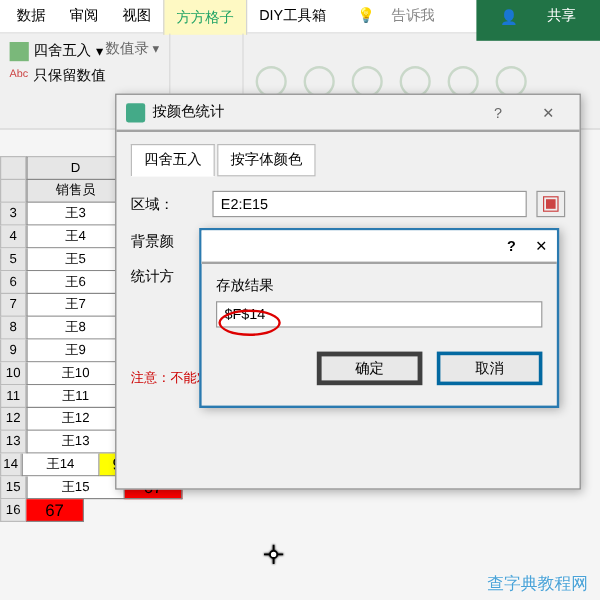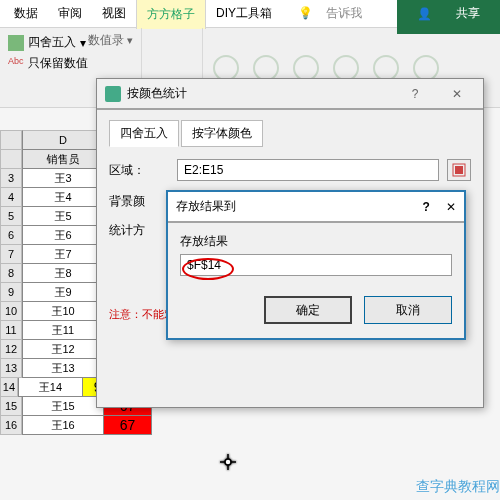--- a/index.html
+++ b/index.html
@@ -37,28 +37,28 @@
 .dlg-title .wbtn{width:36px;text-align:center;color:#666;cursor:pointer}
 .dlg-body{padding:10px 12px}
 .tabs2{display:flex;gap:2px;margin-bottom:12px}
 .tabs2 span{background:#fff;border:1px solid #bbb;padding:4px 10px}
 .tabs2 .on{border-bottom-color:#fff}
 .frow{display:flex;align-items:center;margin:12px 0;gap:8px}
 .frow label{width:60px;text-align:left}
 .txt{flex:1;background:#fff;border:1px solid #999;height:22px;padding:2px 6px}
 .refbtn{width:24px;height:22px;border:1px solid #999;background:#eee;display:flex;align-items:center;justify-content:center}
 .btns{display:flex;gap:20px;margin-top:26px;justify-content:center}
-.btn{width:88px;height:28px;border:1px solid #0369a1;background:#e8e8e8;cursor:pointer}
-.btn.primary{border:2px solid #404040}
+.btn{width:88px;height:28px;border:3px solid #0369a1;background:#e8e8e8;cursor:pointer}
+.btn.primary{border:4px solid #404040}
 .note{color:#c00;margin-top:14px;font-size:11px}
 .dlg2{top:190px;left:166px;width:300px;height:150px;border:2px solid #2a7ab0}
 .dlg2 .dlg-title{background:#fff}
 .dlg2 .q{font-weight:bold;margin-right:10px}
 .circled{position:absolute;border:2px solid #d00;border-radius:50%;width:52px;height:22px;top:258px;left:182px;pointer-events:none}
-.wm{position:absolute;bottom:4px;right:0;color:#4aa3d8;font-size:14px;text-shadow:0 0 2px #fff}
+.wm{position:absolute;bottom:4px;right:10px;color:#4aa3d8;font-size:14px;text-shadow:0 0 2px #fff}
 .cursor{position:absolute;top:452px;left:218px}
 .cursor svg{filter:drop-shadow(0 0 1px #000)}
 </style>
 </head>
 <body>
 
 <div class="ribbon-tabs">
   <span>数据</span>
   <span>审阅</span>
   <span>视图</span>
@@ -170,21 +170,20 @@
       <div class="cellE yellow">90</div>
       <div class="cellE dashsel" style="width:48px">575</div>
     </div>
     <div class="row">
       <div class="rowh">15</div>
       <div class="cellD">王15</div>
       <div class="cellE red">67</div>
     </div>
     <div class="row">
       <div class="rowh">16</div>
-      <div class="cellD">王16</div>
       <div class="cellE red">67</div>
     </div>
   </div>
 
 <div class="dlg dlg1">
   <div class="dlg-title">
     <span class="ticon"></span>
     <span>按颜色统计</span>
     <span class="sp"></span>
     <span class="wbtn">?</span>
@@ -215,21 +214,20 @@
     <div class="btns">
       <button class="btn primary">确定</button>
       <button class="btn">退出</button>
     </div>
     <div class="note">注意：不能对条件格式产生的颜色进行统计</div>
   </div>
 </div>
 
 <div class="dlg dlg2">
   <div class="dlg-title">
-    <span>存放结果到</span>
     <span class="sp"></span>
     <span class="q">?</span>
     <span>✕</span>
   </div>
   <div class="dlg-body">
     <div>存放结果</div>
     <input class="txt" style="width: 100%; margin-top: 4px;" value="$F$14">
     <div class="btns" style="justify-content:flex-end;margin-top:20px;gap:12px">
       <button class="btn primary">确定</button>
       <button class="btn">取消</button>

